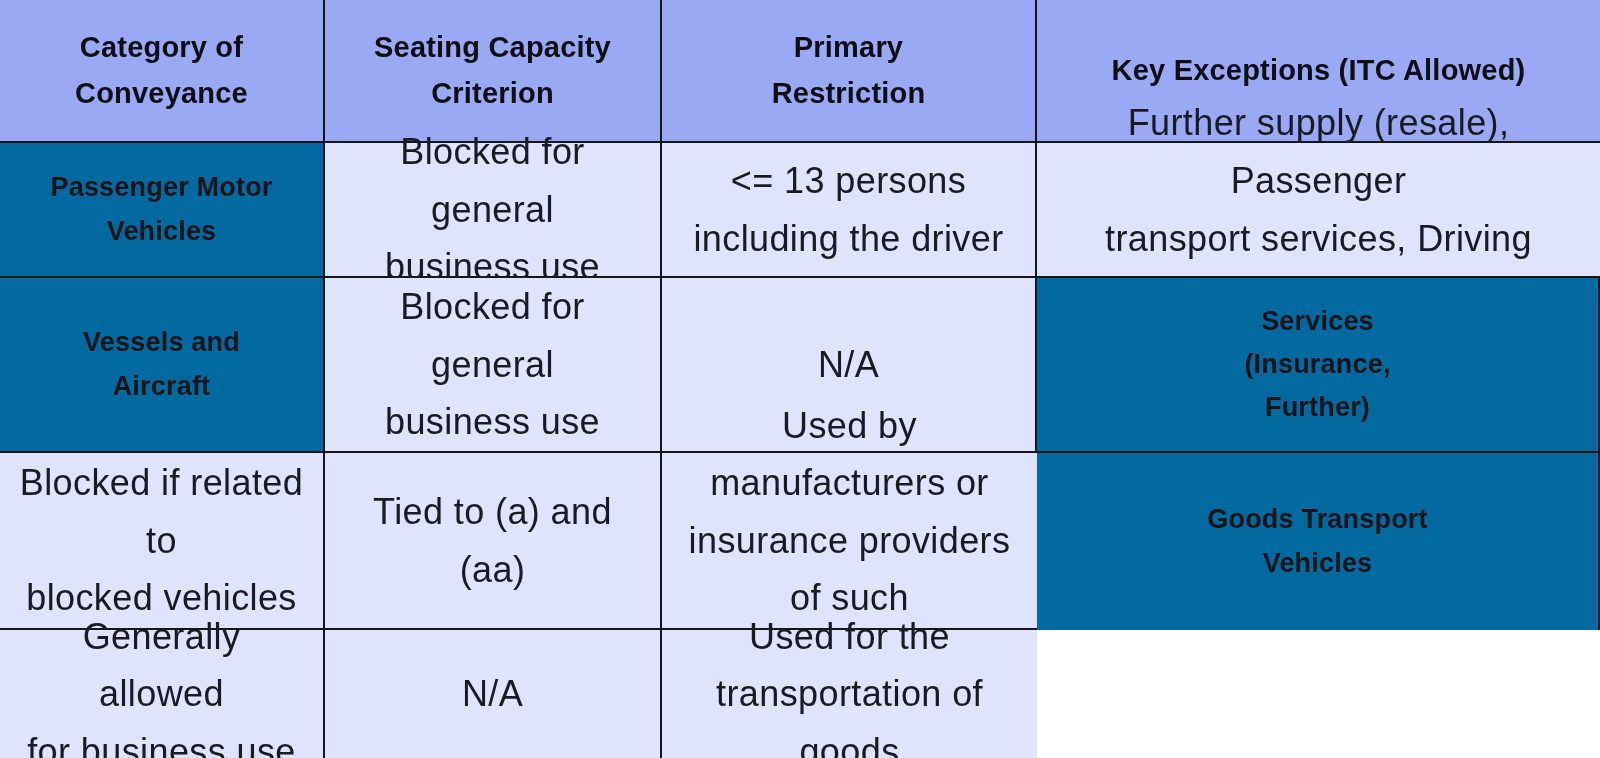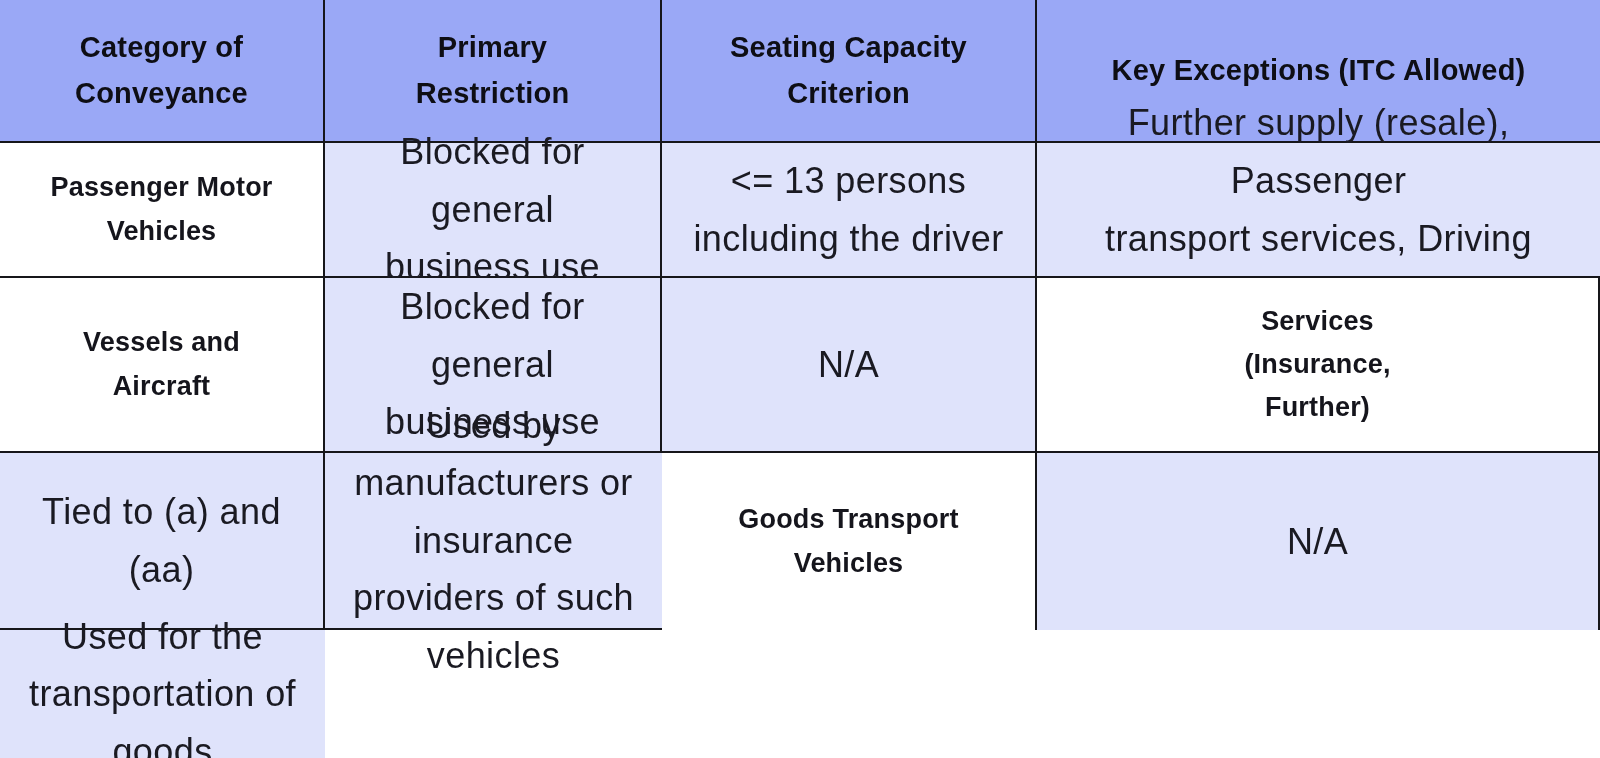--- a/index.html
+++ b/index.html
@@ -33,21 +33,21 @@
   }
   .hcell {
     background: #9aa8f6;
     font-weight: 700;
     font-size: 29px;
     line-height: 1.58;
     color: #0e0e14;
     letter-spacing: 0.2px;
   }
   .catcell {
-    background: #ffffff;
+    background: #0369a1;
     font-weight: 700;
     font-size: 27px;
     line-height: 1.6;
     color: #15151c;
     letter-spacing: 0.2px;
   }
   .bodycell {
     background: #dfe3fb;
     font-weight: 400;
     font-size: 36px;
@@ -59,49 +59,53 @@
   .bb { border-bottom: 2px solid #16161a; }
 </style>
 </head>
 <body>
 
 <div class="table-wrap">
   <div class="grid">
 
     <div class="cellbase hcell br bb">Category of
 Conveyance</div>
+    <div class="cellbase hcell br bb">Seating Capacity
+Criterion</div>
     <div class="cellbase hcell br bb">Primary
 Restriction</div>
-    <div class="cellbase hcell br bb">Seating Capacity
-Criterion</div>
     <div class="cellbase hcell bb">Key Exceptions (ITC Allowed)</div>
 
     <div class="cellbase catcell br bb">Passenger Motor
 Vehicles</div>
     <div class="cellbase bodycell br bb">Blocked for general
 business use</div>
     <div class="cellbase bodycell br bb">&lt;= 13 persons
 including the driver</div>
     <div class="cellbase bodycell bb">Further supply (resale), Passenger
 transport services, Driving training</div>
 
     <div class="cellbase catcell br bb">Vessels and
 Aircraft</div>
     <div class="cellbase bodycell br bb">Blocked for general
 business use</div>
     <div class="cellbase bodycell br bb">N/A</div>
 
     <div class="cellbase catcell br bb">Services
 (Insurance,
 Further)</div>
+    <div class="cellbase bodycell br bb">Blocked if related to
+blocked vehicles</div>
     <div class="cellbase bodycell br bb">Tied to (a) and (aa)</div>
     <div class="cellbase bodycell bb">Used by manufacturers or
 insurance providers of such
 vehicles</div>
 
     <div class="cellbase catcell br">Goods Transport
 Vehicles</div>
+    <div class="cellbase bodycell br">Generally allowed
+for business use</div>
     <div class="cellbase bodycell br">N/A</div>
     <div class="cellbase bodycell">Used for the transportation of
 goods</div>
 
   </div>
 </div>
 
 </body></html>

